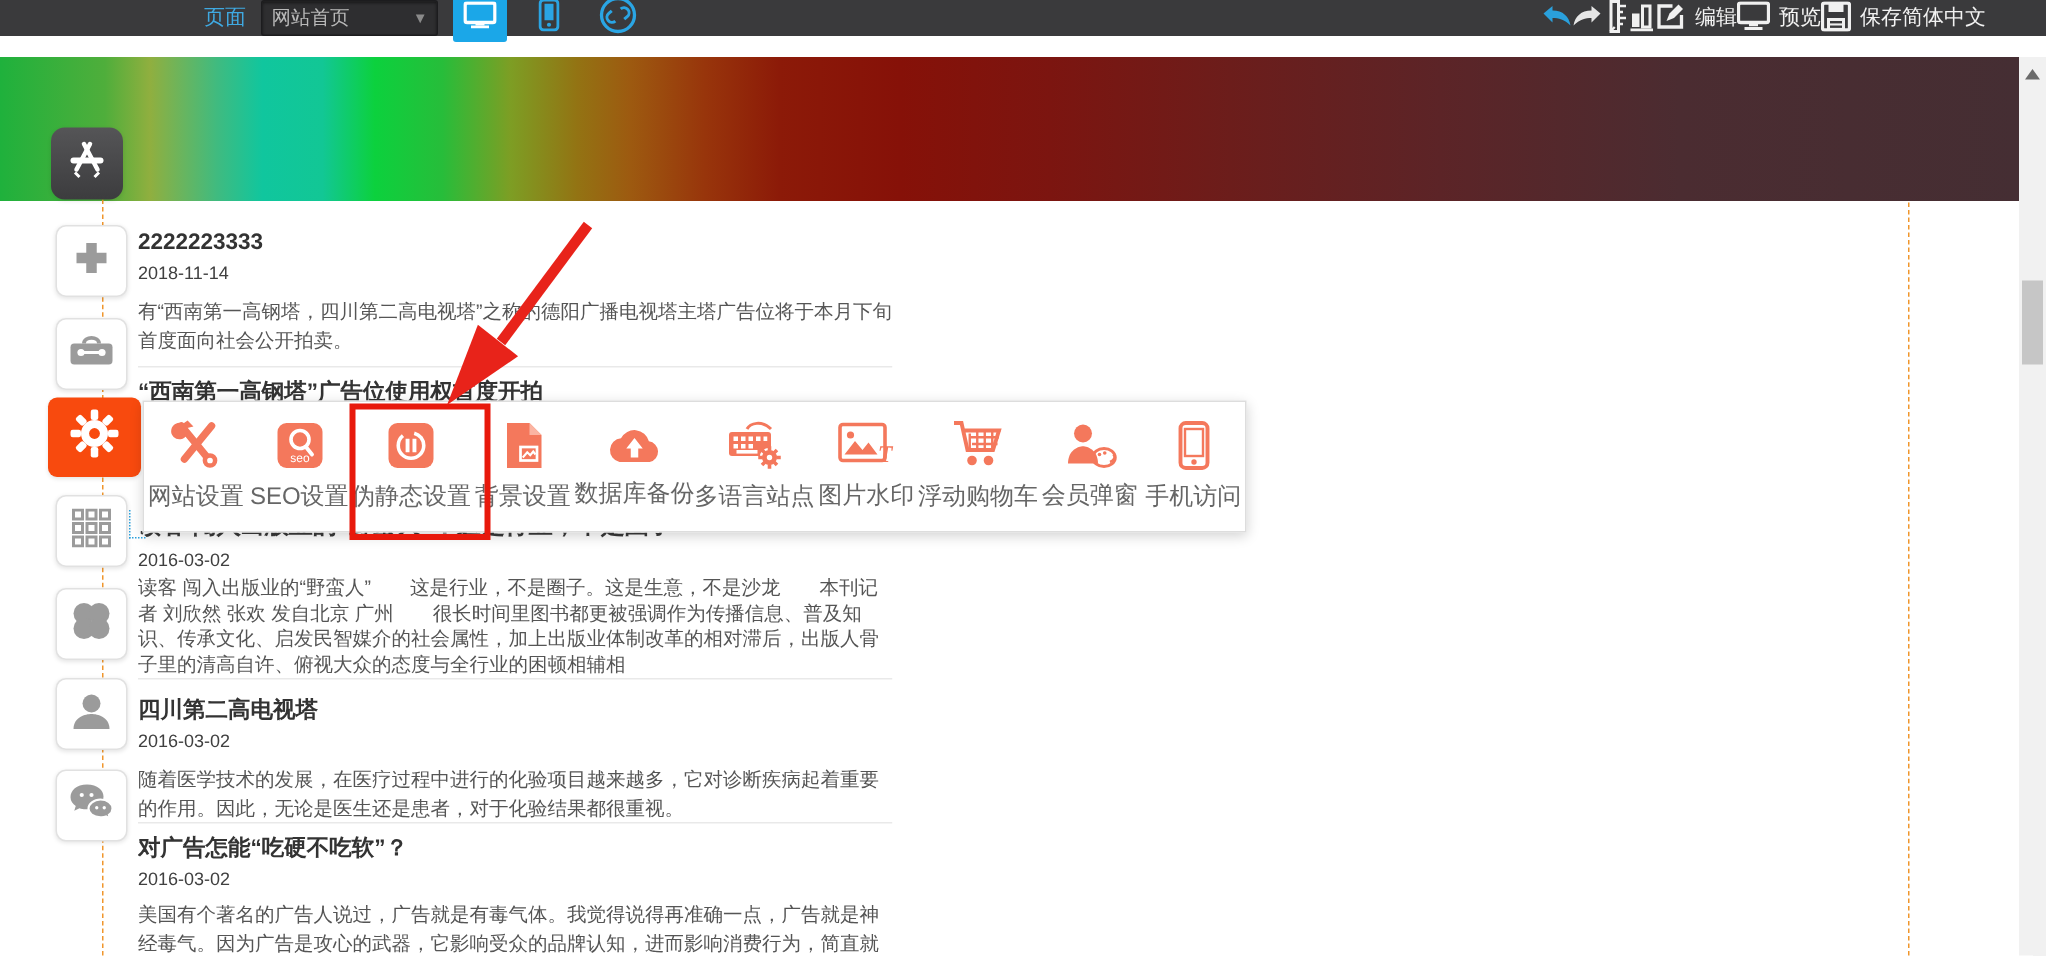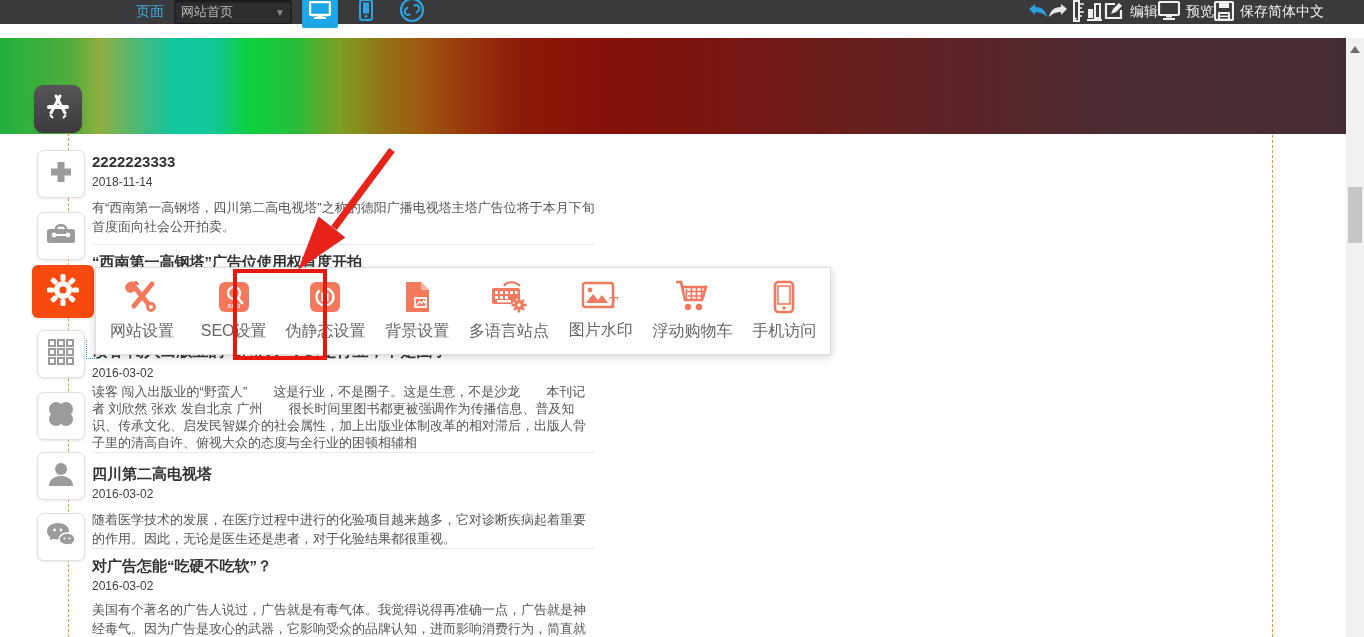--- a/index.html
+++ b/index.html
@@ -364,20 +364,29 @@
       <svg width="30" height="34" viewBox="0 0 30 34">
           <path d="M4 2 H19 L27 10 V32 H4 Z" fill="#f4785c"></path>
           <path d="M19 2 L19 10 L27 10" fill="#fbb4a2"></path>
           <rect x="13" y="18" width="11" height="9" fill="none" stroke="#fff" stroke-width="1.8"></rect>
           <path d="M14.5 25 l3-3.5 2 2 2-2.5 1.5 2" stroke="#fff" stroke-width="1.4" fill="none"></path>
         </svg>
     </span>
     <span class="p-label">背景设置</span>
   </div>
 
+  <div class="p-item">
+    <span>
+      <svg width="40" height="30" viewBox="0 0 40 30">
+          <path d="M10 26 a8 8 0 0 1 1-15.8 a10 10 0 0 1 18.6 2 a7 7 0 0 1 .5 13.8 Z" fill="#f4785c"></path>
+          <path d="M20 10 L25.5 17 H22.5 V23 H17.5 V17 H14.5 Z" fill="#fff"></path>
+        </svg>
+    </span>
+    <span class="p-label">数据库备份</span>
+  </div>
 
   <div class="p-item">
     <span>
       <svg width="38" height="34" viewBox="0 0 38 34">
           <path d="M30 6 c-6-6-14-4-16 0" fill="none" stroke="#f4785c" stroke-width="2"></path>
           <rect x="2" y="8" width="28" height="16" rx="2" fill="#f4785c"></rect>
           <g fill="#fff">
             <rect x="5" y="11" width="3" height="3"></rect>
             <rect x="10" y="11" width="3" height="3"></rect>
             <rect x="15" y="11" width="3" height="3"></rect>
@@ -419,20 +428,33 @@
           <path d="M2 2 h5 l4 18 h17 l4-13 H8" fill="none" stroke="#f4785c" stroke-width="2.6"></path>
           <path d="M12 7 h21 M13 11.5 h19 M14 16 h17" stroke="#f4785c" stroke-width="1.6"></path>
           <path d="M12.5 9 v11 M17.5 7 v13 M22.5 7 v13 M27.5 7 v13" stroke="#f4785c" stroke-width="1.6"></path>
           <circle cx="14" cy="27" r="3.2" fill="#f4785c"></circle>
           <circle cx="25" cy="27" r="3.2" fill="#f4785c"></circle>
         </svg>
     </span>
     <span class="p-label">浮动购物车</span>
   </div>
 
+  <div class="p-item">
+    <span>
+      <svg width="36" height="32" viewBox="0 0 36 32">
+          <circle cx="13" cy="8" r="6" fill="#f4785c"></circle>
+          <path d="M3 28 C3 19 10 16.5 13 16.5 C16 16.5 23 19 23 28 Z" fill="#f4785c"></path>
+          <ellipse cx="27" cy="24" rx="7.5" ry="6" fill="none" stroke="#f4785c" stroke-width="2"></ellipse>
+          <path d="M31 27 c3-1 4-4 2-5" fill="none" stroke="#f4785c" stroke-width="1.6"></path>
+          <circle cx="24" cy="22" r="1.2" fill="#f4785c"></circle>
+          <circle cx="27.5" cy="21" r="1.2" fill="#f4785c"></circle>
+        </svg>
+    </span>
+    <span class="p-label">会员弹窗</span>
+  </div>
 
   <div class="p-item">
     <span>
       <svg width="22" height="34" viewBox="0 0 22 34">
           <rect x="2" y="2" width="18" height="30" rx="3.5" fill="none" stroke="#f4785c" stroke-width="2.6"></rect>
           <rect x="5" y="6" width="12" height="18" fill="none" stroke="#f4785c" stroke-width="1.6"></rect>
           <circle cx="11" cy="28" r="1.8" fill="#f4785c"></circle>
         </svg>
     </span>
     <span class="p-label">手机访问</span>

